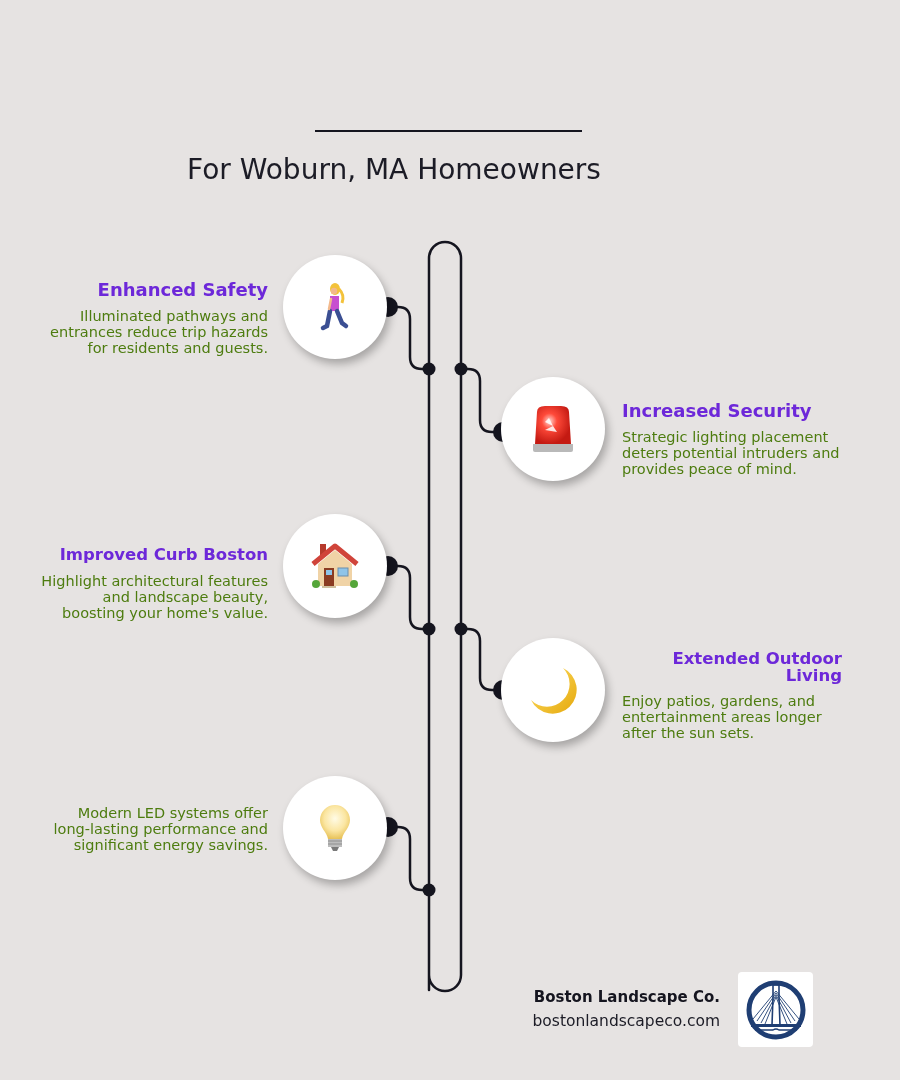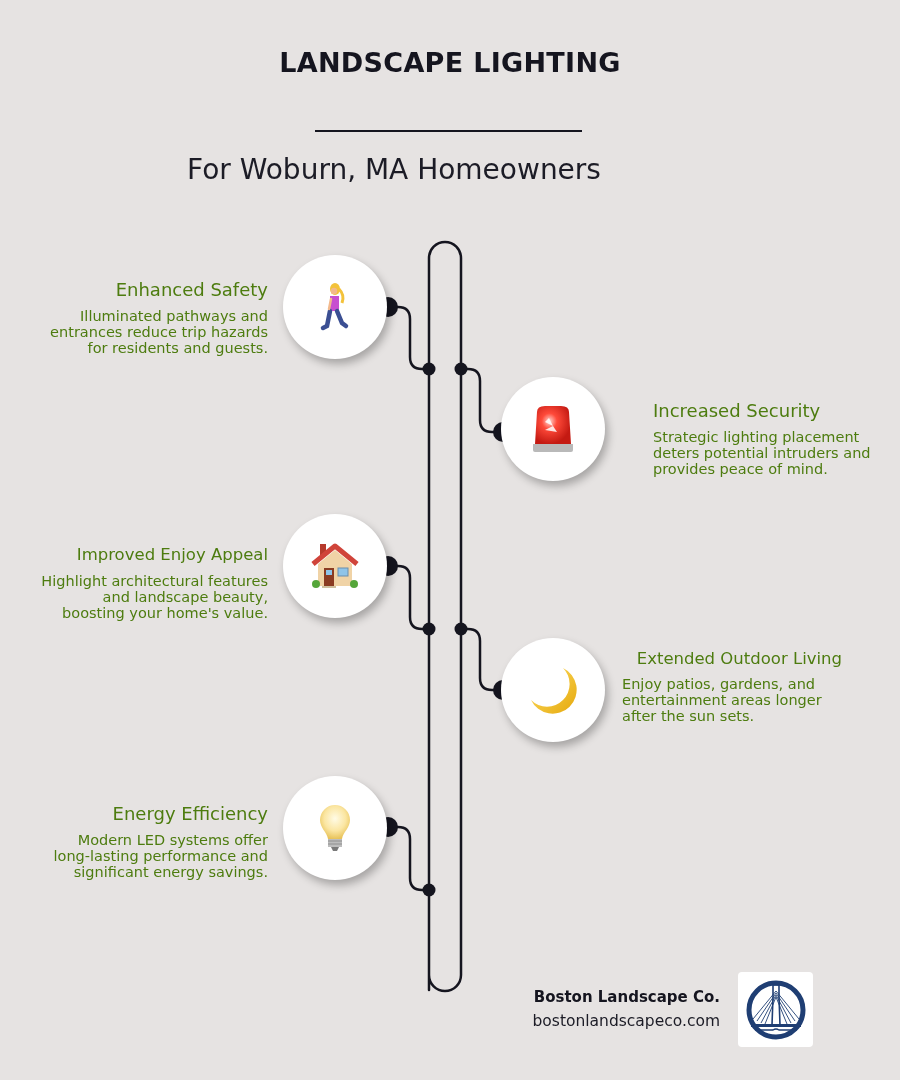--- a/index.html
+++ b/index.html
@@ -40,23 +40,23 @@
     box-shadow: 3px 5px 8px rgba(0,0,0,0.28);
     display: flex; align-items: center; justify-content: center;
     font-size: 40px; line-height: 1;
   }
   .circle svg { display: block; }
   .item-text { position: absolute; }
   .item-text.left { text-align: right; }
   .item-text.right { text-align: left; }
   .item-title {
     font-family: "DejaVu Sans", sans-serif;
-    font-weight: normal;
+    font-weight: bold;
     font-size: 18px; line-height: 18px;
-    color: #4d7c0f;
+    color: #6d28d9;
     margin-bottom: 9px;
   }
   .item-desc {
     font-family: "DejaVu Sans", sans-serif;
     font-size: 14.5px; line-height: 16px;
     color: #4d7c0f;
   }
   .footer-name {
     position: absolute; right: 180px; top: 988px;
     font-weight: bold; font-size: 15px; color: #15151f; text-align: left; margin-left: 22px;
@@ -68,21 +68,20 @@
   .logo-box {
     position: absolute; left: 738px; top: 972px; width: 75px; height: 75px;
     background: #ffffff; border-radius: 4px;
     display: flex; align-items: center; justify-content: center;
   }
 </style>
 </head>
 <body>
 
 <div class="title">
-  <div>LANDSCAPE LIGHTING</div>
 </div>
 <div class="title-rule"></div>
 <div class="subtitle">For Woburn, MA Homeowners</div>
 
 <svg class="timeline" width="900" height="1080">
   <g fill="none" stroke="#15151f" stroke-width="2.5" stroke-linecap="round">
 
     <path d="M429 990 L429 258 A16 16 0 0 1 461 258 L461 975 A16 16 0 0 1 429 975"></path>
 
     <path d="M388 307 L398 307 Q410 307 410 319 L410 357 Q410 369 422 369 L429 369"></path>
@@ -132,40 +131,40 @@
         <stop offset="0%" stop-color="#ffd6d0"></stop>
         <stop offset="35%" stop-color="#ff4a3a"></stop>
         <stop offset="100%" stop-color="#c41a12"></stop>
       </radialGradient>
     </defs>
     <path d="M6 8 Q6 2 14 2 L30 2 Q38 2 38 8 L40 40 L4 40 Z" fill="url(#redg)"></path>
     <path d="M2 40 L42 40 L42 46 Q42 48 40 48 L4 48 Q2 48 2 46 Z" fill="#b9b9b9"></path>
     <path d="M14 18 L22 22 L18 14 Z M14 26 L22 22 L26 28 Z" fill="#ffffff" opacity="0.85"></path>
   </svg>
 </div>
-<div class="item-text right" style="left:622px; top:402px; width:220px;margin-left:31px;">
+<div class="item-text right" style="left:622px; top:402px; width:220px;">
   <div class="item-title">Increased Security</div>
   <div class="item-desc">Strategic lighting placement deters potential intruders and provides peace of mind.</div>
 </div>
 
 <div class="circle" style="left:283px; top:514px;">
   <svg width="50" height="48" viewBox="0 0 50 48">
     <rect x="10" y="2" width="6" height="12" fill="#b73a2c"></rect>
     <path d="M3 22 L25 4 L47 22" stroke="#d0443a" stroke-width="5" fill="none" stroke-linejoin="round"></path>
     <path d="M8 22 L25 8 L42 22 L42 44 L8 44 Z" fill="#f0d3a6"></path>
     <rect x="14" y="26" width="10" height="18" fill="#8a3b22"></rect>
     <rect x="16" y="28" width="6" height="5" fill="#8fc4e8"></rect>
     <rect x="28" y="26" width="10" height="8" fill="#8fc4e8" stroke="#6a8eab" stroke-width="1"></rect>
     <circle cx="6" cy="42" r="4" fill="#55a63a"></circle>
     <circle cx="44" cy="42" r="4" fill="#55a63a"></circle>
     <rect x="12" y="44" width="14" height="2" fill="#cfc0a0"></rect>
   </svg>
 </div>
 <div class="item-text left" style="left:40px; top:546px; width:228px;">
-  <div class="item-title" style="font-size:16.5px;">Improved Enjoy Appeal</div>
+  <div class="item-title" style="font-size:16.5px;">Improved Curb Boston</div>
   <div class="item-desc">Highlight architectural features and landscape beauty, boosting your home's value.</div>
 </div>
 
 <div class="circle" style="left:501px; top:638px;">
   <svg width="52" height="52" viewBox="0 0 52 52">
     <defs>
       <linearGradient id="moong" x1="0" y1="0" x2="1" y2="1">
         <stop offset="0%" stop-color="#ffe066"></stop>
         <stop offset="100%" stop-color="#e5a80c"></stop>
       </linearGradient>
@@ -187,21 +186,20 @@
         <stop offset="100%" stop-color="#e8c35a"></stop>
       </radialGradient>
     </defs>
     <path d="M17 2 A15 15 0 0 1 32 17 C32 25 25 29 24 36 L10 36 C9 29 2 25 2 17 A15 15 0 0 1 17 2 Z" fill="url(#bulbg)"></path>
     <rect x="10" y="36" width="14" height="8" fill="#bdbdbd"></rect>
     <path d="M10 38 L24 38 M10 41 L24 41" stroke="#8f8f8f" stroke-width="1"></path>
     <path d="M13 44 L21 44 L19 48 L15 48 Z" fill="#7a7a7a"></path>
   </svg>
 </div>
 <div class="item-text left" style="left:40px; top:805px; width:228px;">
-  <div class="item-title">Energy Efficiency</div>
   <div class="item-desc">Modern LED systems offer long-lasting performance and significant energy savings.</div>
 </div>
 
 <div class="footer-name">Boston Landscape Co.</div>
 <div class="footer-url">bostonlandscapeco.com</div>
 <div class="logo-box">
   <svg width="62" height="62" viewBox="0 0 62 62">
     <circle cx="31" cy="31" r="27" fill="none" stroke="#1f3e73" stroke-width="5"></circle>
     <path d="M28 6 L34 6 L34 18 L35 46 L27 46 L28 18 Z" fill="none" stroke="#1f3e73" stroke-width="1.6"></path>
     <g stroke="#1f3e73" stroke-width="0.9">

